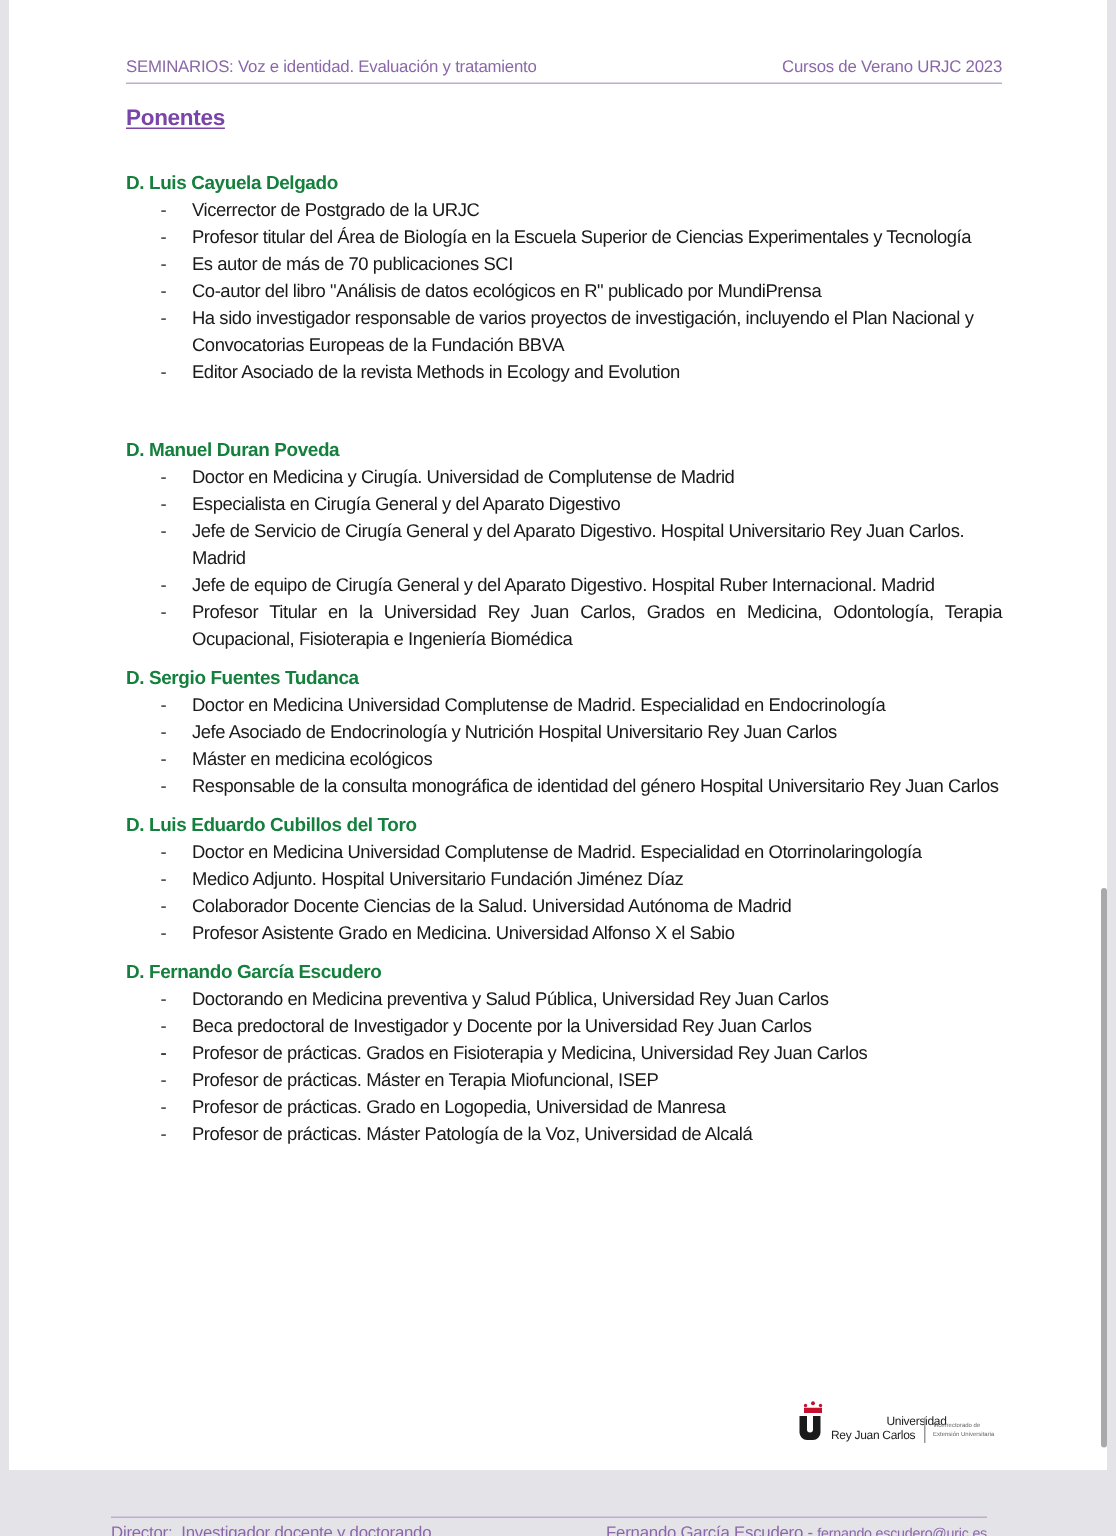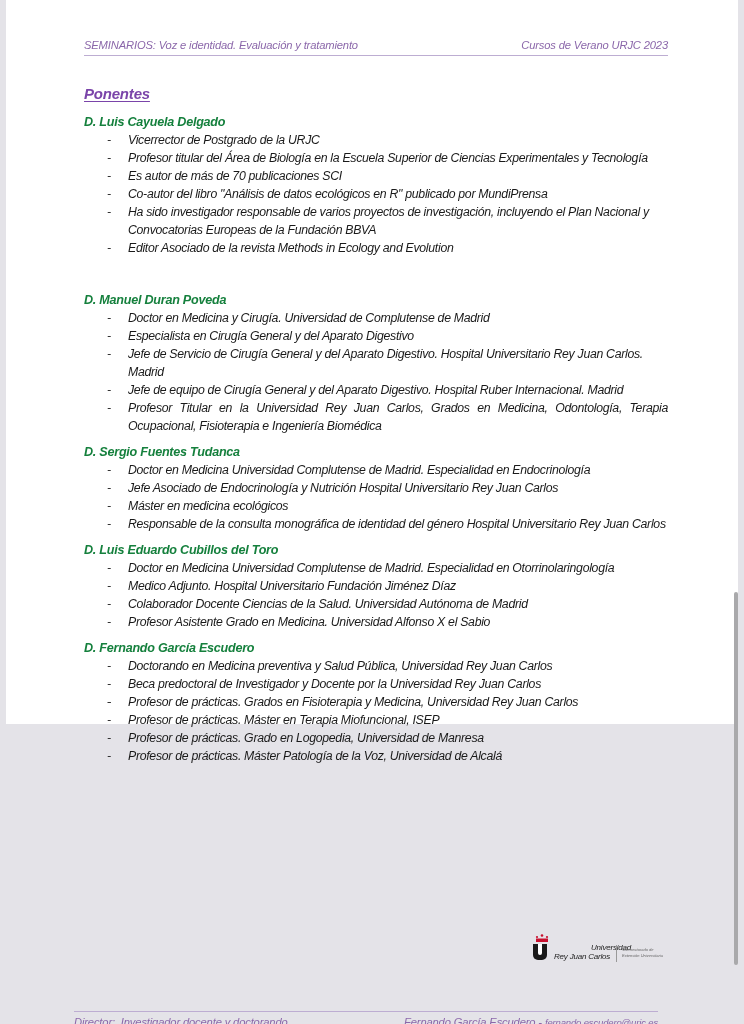--- a/index.html
+++ b/index.html
@@ -2,33 +2,32 @@
 <html><head>
 <meta charset="utf-8">
 <style>
   html, body { margin:0; padding:0; }
   body {
     width:744px; height:1024px; overflow:hidden; position:relative;
     background:#e4e3e8;
     font-family:"Liberation Sans", sans-serif;
   }
   .page {
-    position:absolute; left:6px; top:0; width:732px; height:724px;
+    position:absolute; left:6px; top:0; width:732px; height:980px;
     background:#ffffff;
-    font-style:italic;
   }
   .hdr {
     position:absolute; left:78px; top:37px; width:584px; height:16px;
     font-size:11.2px; color:#8b67aa; letter-spacing:-0.15px;
     border-bottom:1.5px solid #bdadd2; padding-bottom:2px;
   }
   .hdr .l { position:absolute; left:0; top:2px; }
   .hdr .r { position:absolute; right:0; top:2px; }
   .title {
-    position:absolute; left:78px; top:85px;
+    position:absolute; left:78px; top:70px;
     font-size:15px; font-weight:bold; color:#7a44a9;
     text-decoration:underline; text-underline-offset:2px; letter-spacing:-0.2px;
   }
   .content { position:absolute; left:78px; top:113px; width:586px; }
   .speaker { margin:0; }
   .speaker-name {
     font-size:12.6px; font-weight:bold; color:#15803d;
     height:18px; line-height:18px; letter-spacing:-0.25px;
   }
   .items { list-style:none; margin:0; padding:0; }

